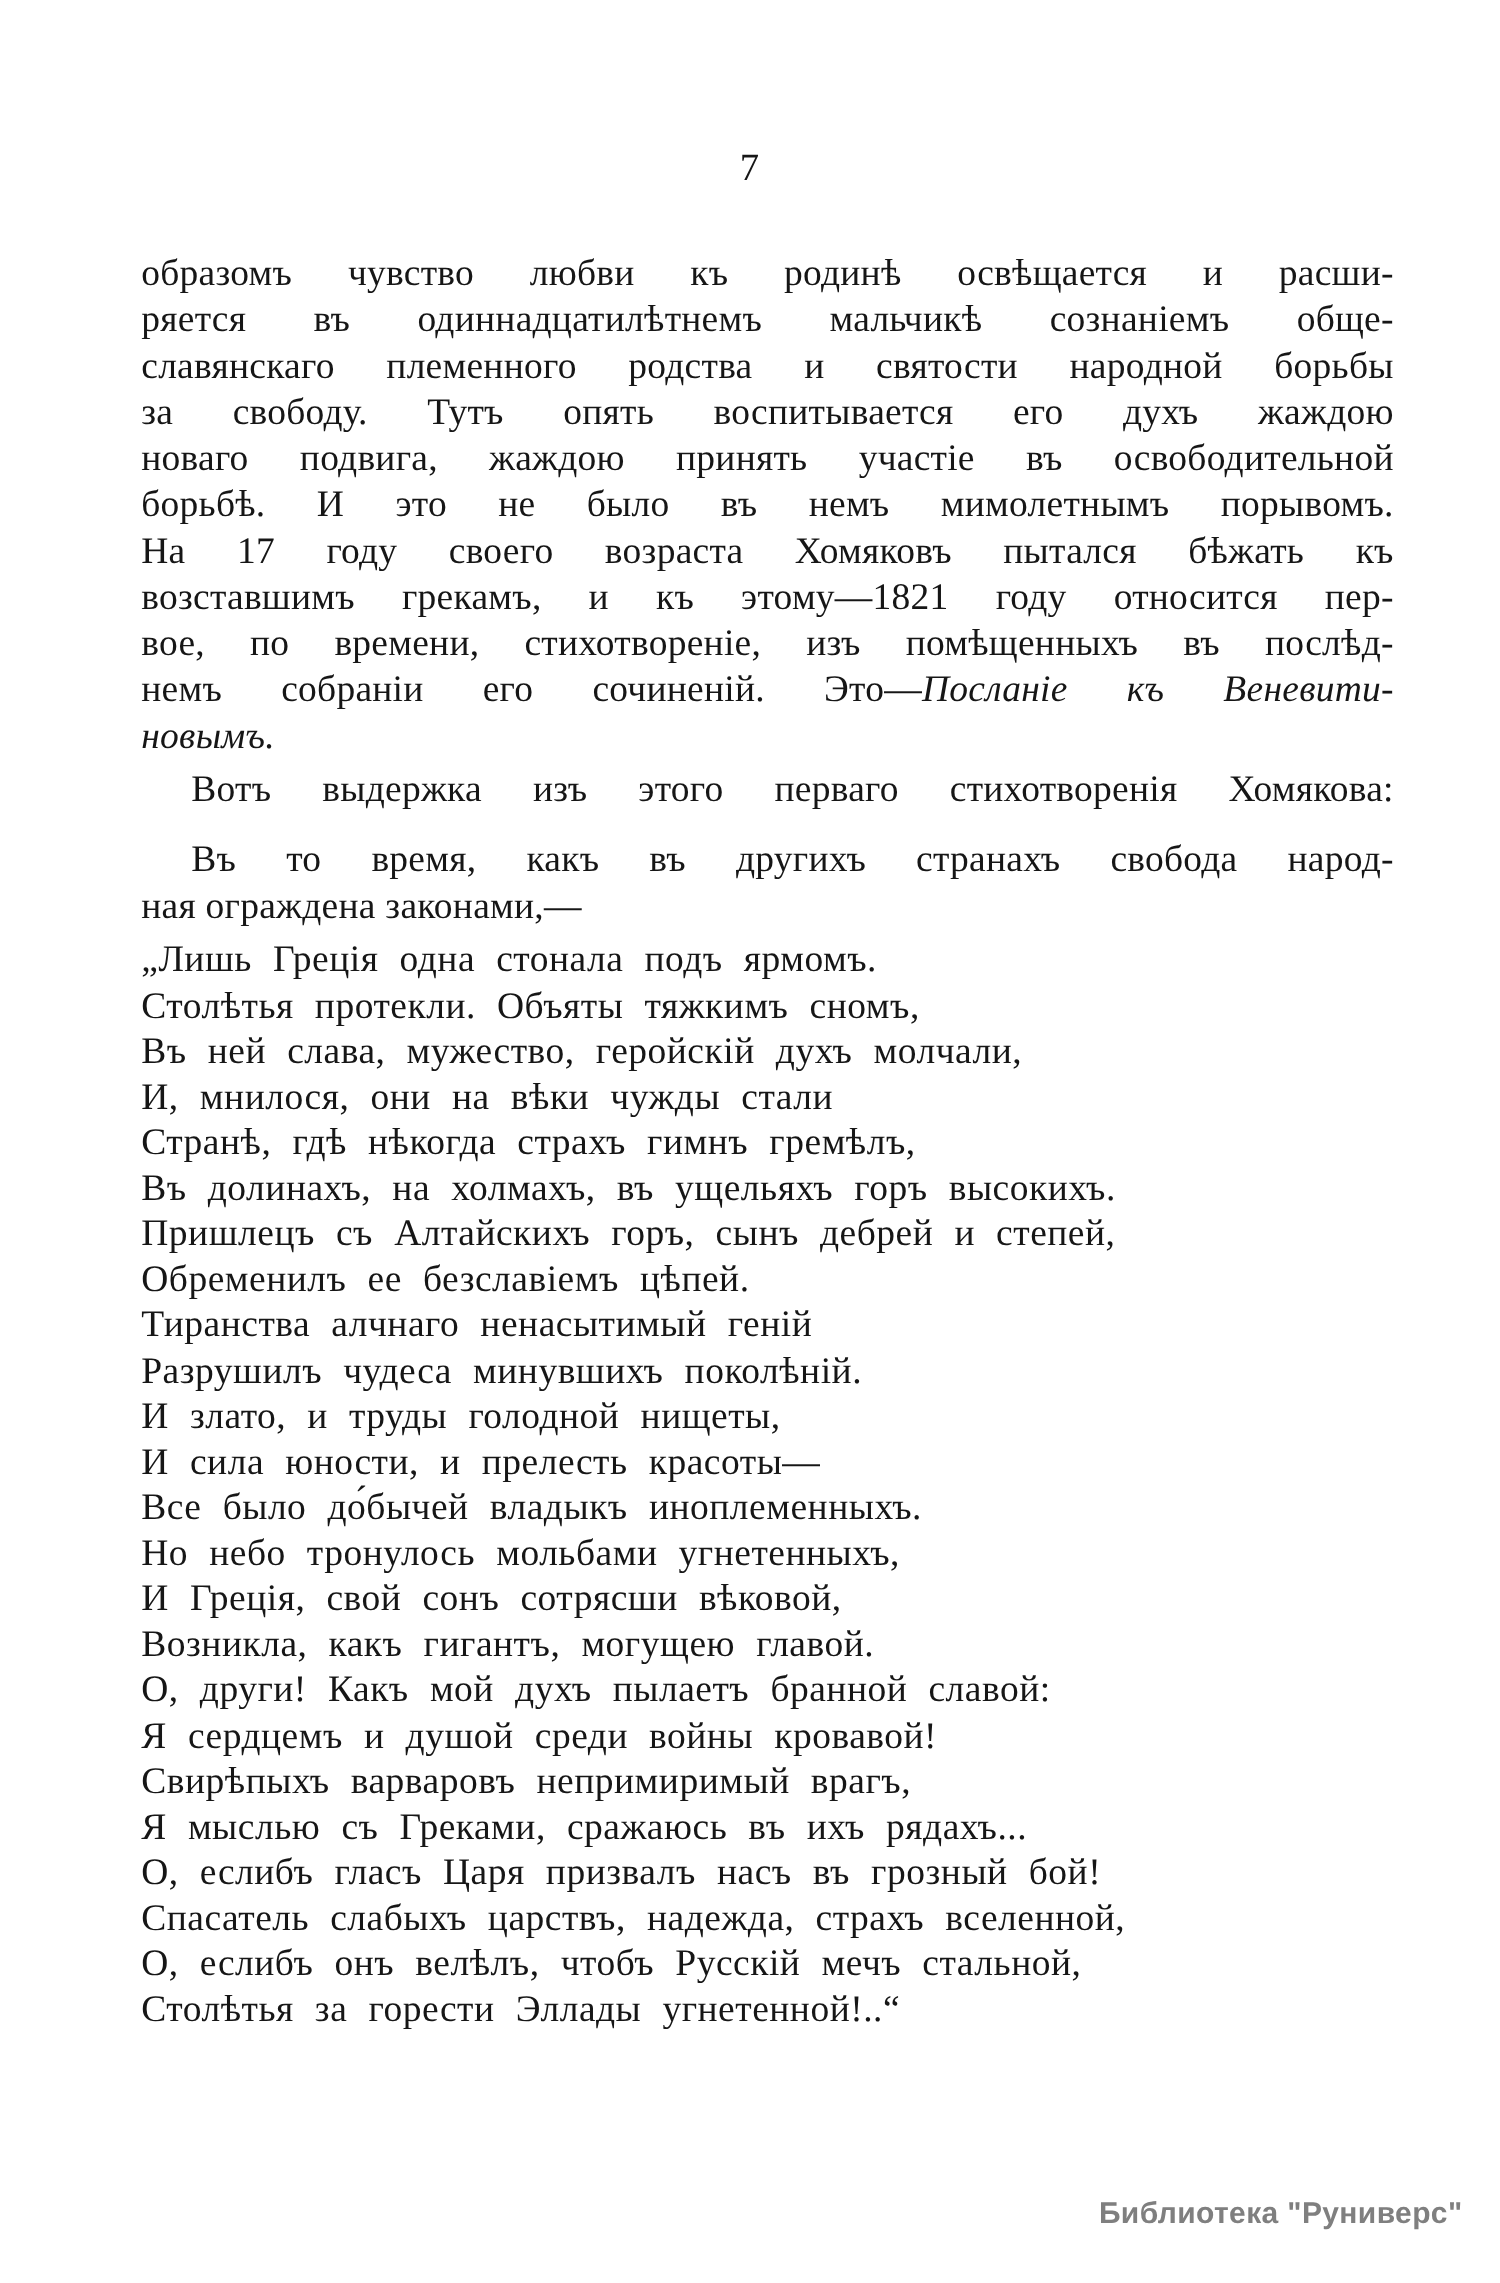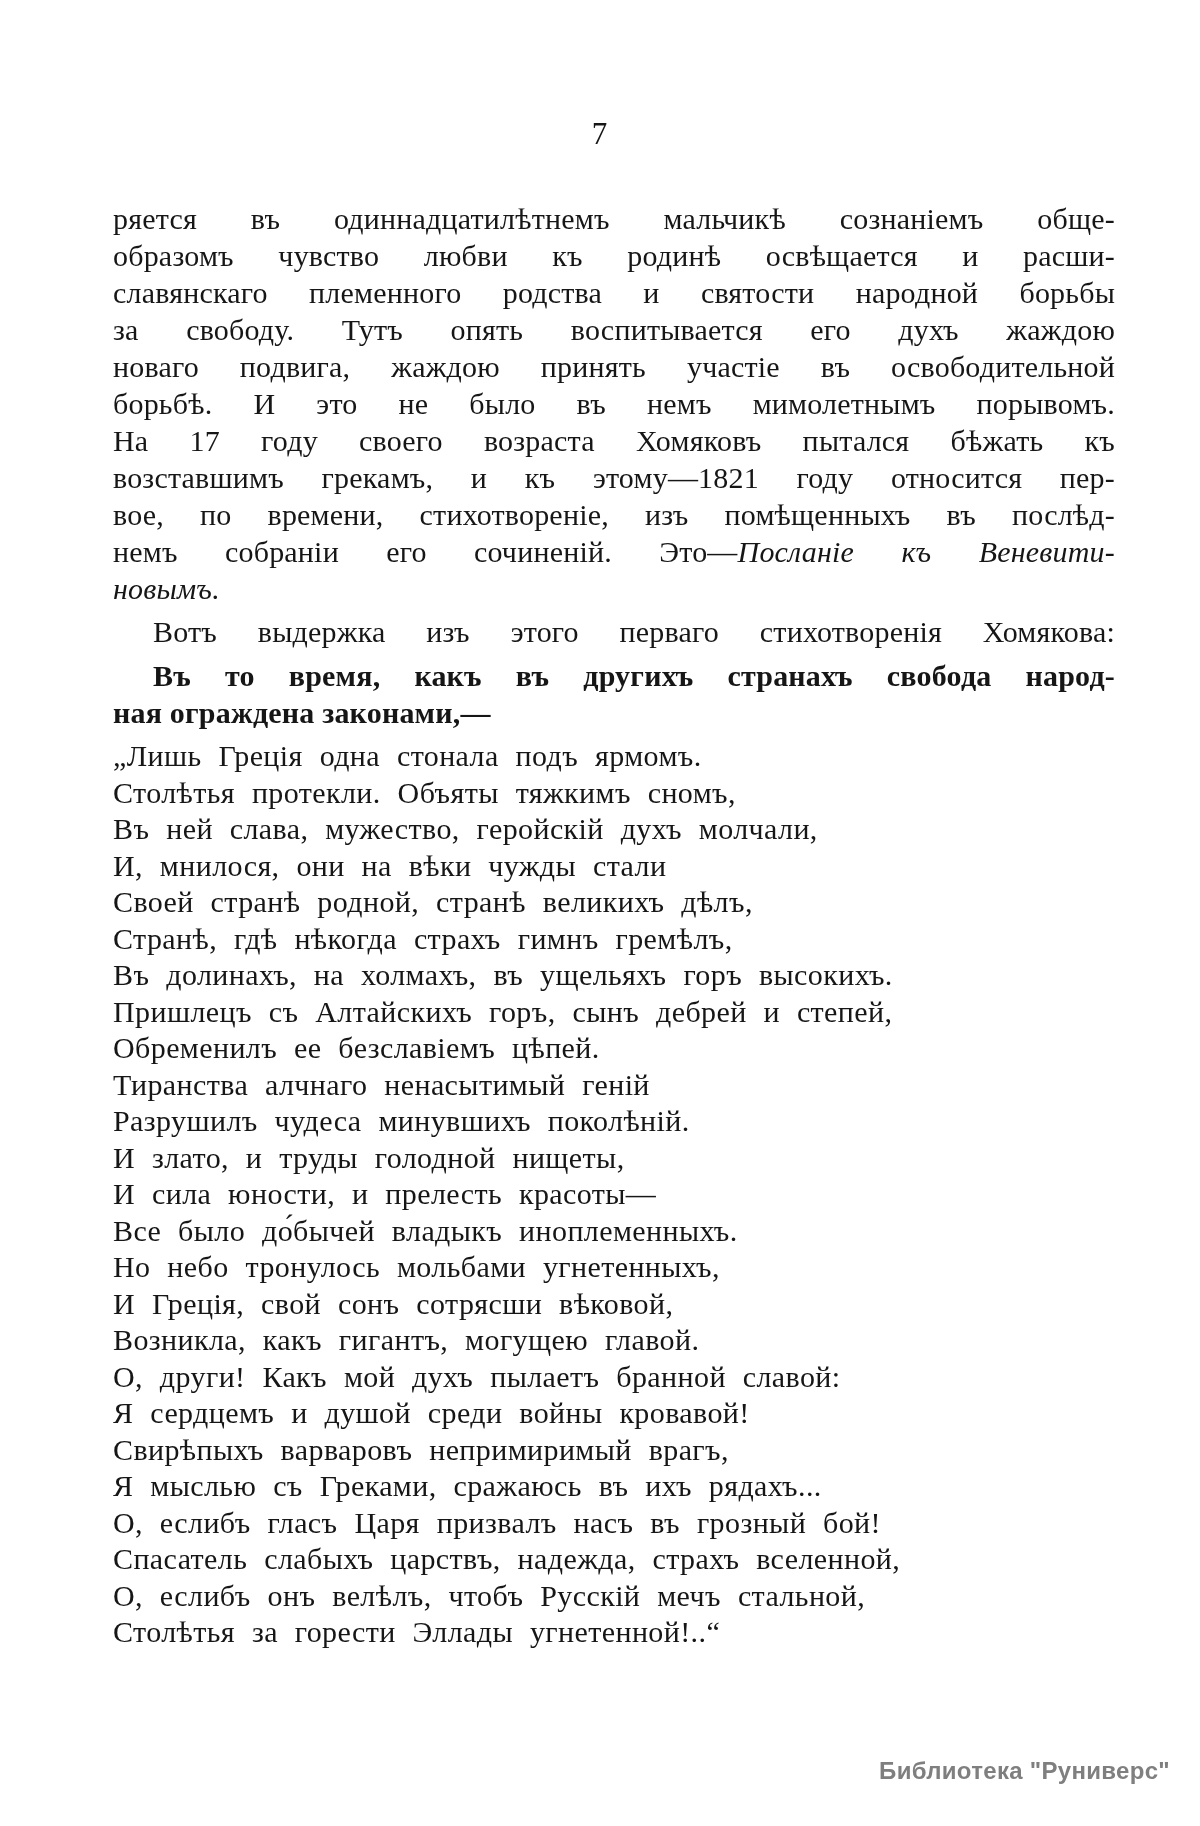--- a/index.html
+++ b/index.html
@@ -46,21 +46,21 @@
     text-align-last: justify;
   }
   .indent {
     text-indent: 40px;
   }
   .italic {
     font-style: italic;
     font-family: Liberation Serif, serif;
   }
   .gap-lg { margin-top: 6px; }
-  .gap-md { margin-top: 7px; font-weight: bold; }
+  .gap-md { margin-top: 19px; }
   .gap-sm { margin-top: 7px; }
   .poem {
     line-height: 36.5px;
     word-spacing: 0.30em;
     letter-spacing: 0.4px;
   }
   .footer {
     position: absolute;
     top: 1757px;
     right: 30px;
@@ -74,22 +74,22 @@
 </head>
 <body>
 
 <div class="page">
 
   <div class="page-number">7</div>
 
   <div class="text-block">
 
     <div class="jpara">
+        <div class="jline">образомъ чувство любви къ родинѣ освѣщается и расши-</div>
         <div class="jline">ряется въ одиннадцатилѣтнемъ мальчикѣ сознаніемъ обще-</div>
-        <div class="jline">образомъ чувство любви къ родинѣ освѣщается и расши-</div>
         <div class="jline">славянскаго племенного родства и святости народной борьбы</div>
         <div class="jline">за свободу. Тутъ опять воспитывается его духъ жаждою</div>
         <div class="jline">новаго подвига, жаждою принять участіе въ освободительной</div>
         <div class="jline">борьбѣ. И это не было въ немъ мимолетнымъ порывомъ.</div>
         <div class="jline">На 17 году своего возраста Хомяковъ пытался бѣжать къ</div>
         <div class="jline">возставшимъ грекамъ, и къ этому—1821 году относится пер-</div>
         <div class="jline">вое, по времени, стихотвореніе, изъ помѣщенныхъ въ послѣд-</div>
       </div>
 
     <div class="jline"><span>немъ собраніи его сочиненій. Это—</span><span class="italic">Посланіе къ Веневити-</span></div>
@@ -101,21 +101,20 @@
     <div class="gap-md">
       <div class="jline indent">Въ то время, какъ въ другихъ странахъ свобода народ-</div>
       <div class="line">ная ограждена законами,—</div>
     </div>
 
     <div class="poem gap-sm">
         <div class="line">„Лишь Греція одна стонала подъ ярмомъ.</div>
         <div class="line">Столѣтья протекли. Объяты тяжкимъ сномъ,</div>
         <div class="line">Въ ней слава, мужество, геройскій духъ молчали,</div>
         <div class="line">И, мнилося, они на вѣки чужды стали</div>
-        <div class="line">Своей странѣ родной, странѣ великихъ дѣлъ,</div>
         <div class="line">Странѣ, гдѣ нѣкогда страхъ гимнъ гремѣлъ,</div>
         <div class="line">Въ долинахъ, на холмахъ, въ ущельяхъ горъ высокихъ.</div>
         <div class="line">Пришлецъ съ Алтайскихъ горъ, сынъ дебрей и степей,</div>
         <div class="line">Обременилъ ее безславіемъ цѣпей.</div>
         <div class="line">Тиранства алчнаго ненасытимый геній</div>
         <div class="line">Разрушилъ чудеса минувшихъ поколѣній.</div>
         <div class="line">И злато, и труды голодной нищеты,</div>
         <div class="line">И сила юности, и прелесть красоты—</div>
         <div class="line">Все было до́бычей владыкъ иноплеменныхъ.</div>
         <div class="line">Но небо тронулось мольбами угнетенныхъ,</div>

